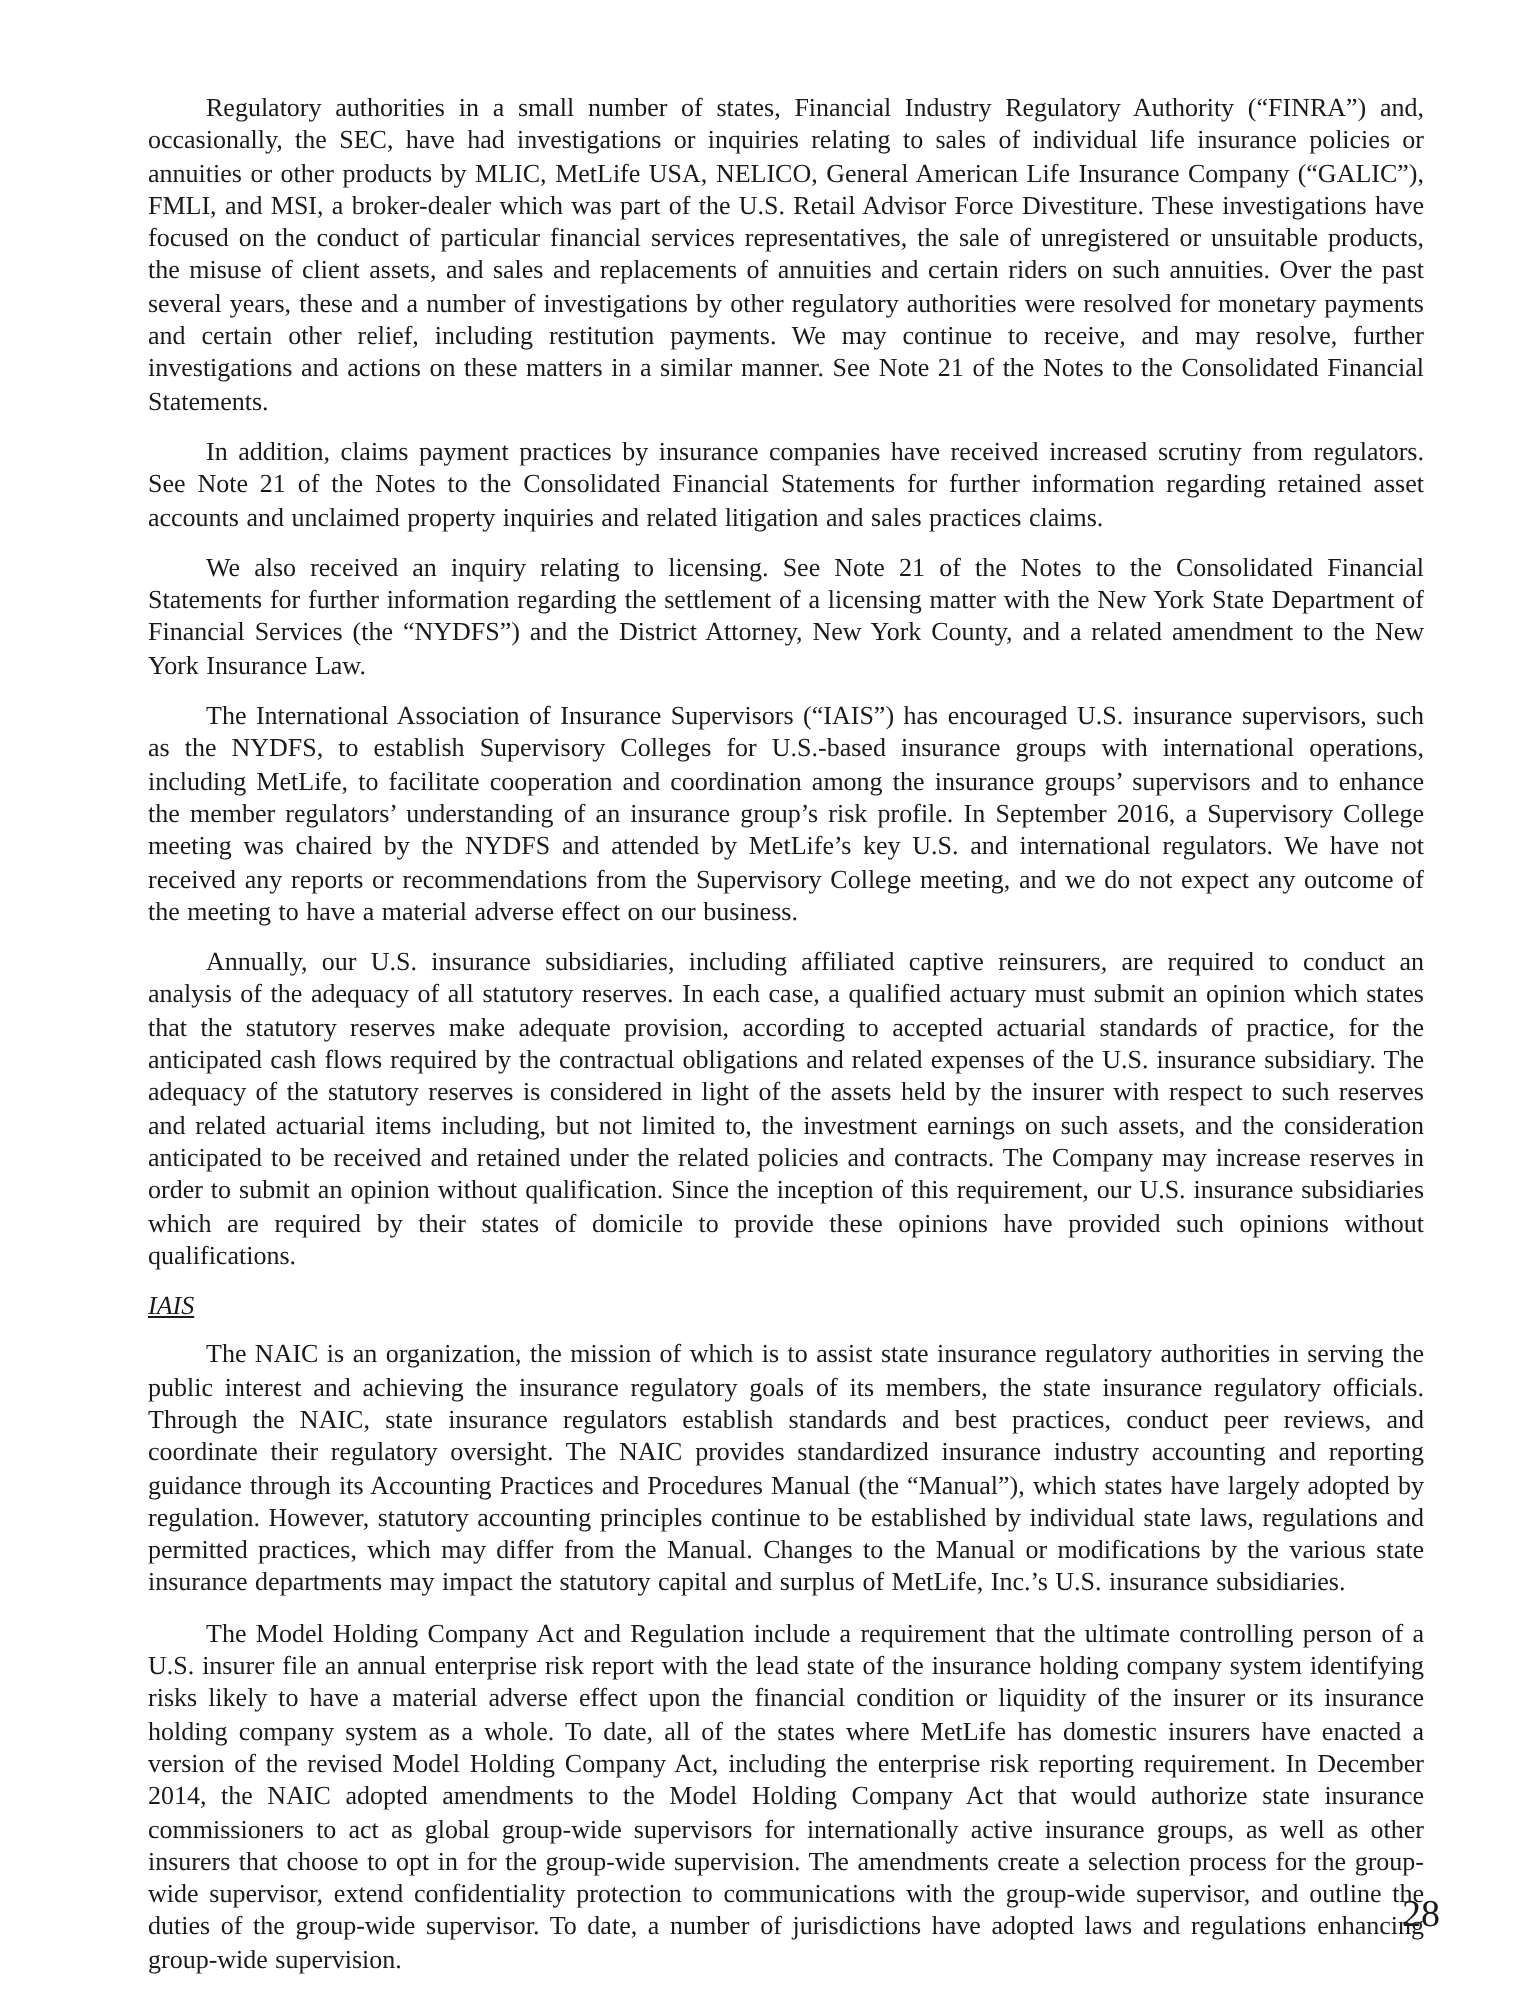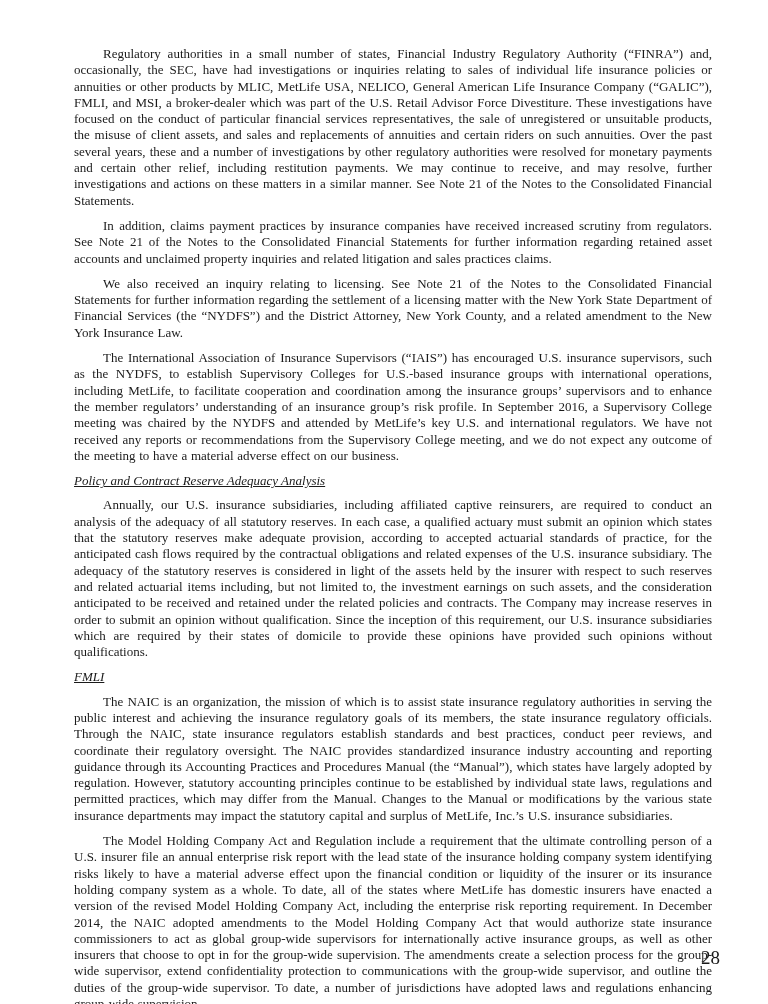--- a/index.html
+++ b/index.html
@@ -50,20 +50,19 @@
   }
 </style>
 </head>
 <body>
 
 <div class="page">
   <p class="para">Regulatory authorities in a small number of states, Financial Industry Regulatory Authority (“FINRA”) and, occasionally, the SEC, have had investigations or inquiries relating to sales of individual life insurance policies or annuities or other products by MLIC, MetLife USA, NELICO, General American Life Insurance Company (“GALIC”), FMLI, and MSI, a broker-dealer which was part of the U.S. Retail Advisor Force Divestiture. These investigations have focused on the conduct of particular financial services representatives, the sale of unregistered or unsuitable products, the misuse of client assets, and sales and replacements of annuities and certain riders on such annuities. Over the past several years, these and a number of investigations by other regulatory authorities were resolved for monetary payments and certain other relief, including restitution payments. We may continue to receive, and may resolve, further investigations and actions on these matters in a similar manner. See Note 21 of the Notes to the Consolidated Financial Statements.</p>
   <p class="para">In addition, claims payment practices by insurance companies have received increased scrutiny from regulators. See Note 21 of the Notes to the Consolidated Financial Statements for further information regarding retained asset accounts and unclaimed property inquiries and related litigation and sales practices claims.</p>
   <p class="para">We also received an inquiry relating to licensing. See Note 21 of the Notes to the Consolidated Financial Statements for further information regarding the settlement of a licensing matter with the New York State Department of Financial Services (the “NYDFS”) and the District Attorney, New York County, and a related amendment to the New York Insurance Law.</p>
   <p class="para">The International Association of Insurance Supervisors (“IAIS”) has encouraged U.S. insurance supervisors, such as the NYDFS, to establish Supervisory Colleges for U.S.-based insurance groups with international operations, including MetLife, to facilitate cooperation and coordination among the insurance groups’ supervisors and to enhance the member regulators’ understanding of an insurance group’s risk profile. In September 2016, a Supervisory College meeting was chaired by the NYDFS and attended by MetLife’s key U.S. and international regulators. We have not received any reports or recommendations from the Supervisory College meeting, and we do not expect any outcome of the meeting to have a material adverse effect on our business.</p>
-  <h3 class="section-heading">Policy and Contract Reserve Adequacy Analysis</h3>
   <p class="para">Annually, our U.S. insurance subsidiaries, including affiliated captive reinsurers, are required to conduct an analysis of the adequacy of all statutory reserves. In each case, a qualified actuary must submit an opinion which states that the statutory reserves make adequate provision, according to accepted actuarial standards of practice, for the anticipated cash flows required by the contractual obligations and related expenses of the U.S. insurance subsidiary. The adequacy of the statutory reserves is considered in light of the assets held by the insurer with respect to such reserves and related actuarial items including, but not limited to, the investment earnings on such assets, and the consideration anticipated to be received and retained under the related policies and contracts. The Company may increase reserves in order to submit an opinion without qualification. Since the inception of this requirement, our U.S. insurance subsidiaries which are required by their states of domicile to provide these opinions have provided such opinions without qualifications.</p>
-  <h3 class="section-heading">FMLI</h3>
+  <h3 class="section-heading">IAIS</h3>
   <p class="para">The NAIC is an organization, the mission of which is to assist state insurance regulatory authorities in serving the public interest and achieving the insurance regulatory goals of its members, the state insurance regulatory officials. Through the NAIC, state insurance regulators establish standards and best practices, conduct peer reviews, and coordinate their regulatory oversight. The NAIC provides standardized insurance industry accounting and reporting guidance through its Accounting Practices and Procedures Manual (the “Manual”), which states have largely adopted by regulation. However, statutory accounting principles continue to be established by individual state laws, regulations and permitted practices, which may differ from the Manual. Changes to the Manual or modifications by the various state insurance departments may impact the statutory capital and surplus of MetLife, Inc.’s U.S. insurance subsidiaries.</p>
   <p class="para">The Model Holding Company Act and Regulation include a requirement that the ultimate controlling person of a U.S. insurer file an annual enterprise risk report with the lead state of the insurance holding company system identifying risks likely to have a material adverse effect upon the financial condition or liquidity of the insurer or its insurance holding company system as a whole. To date, all of the states where MetLife has domestic insurers have enacted a version of the revised Model Holding Company Act, including the enterprise risk reporting requirement. In December 2014, the NAIC adopted amendments to the Model Holding Company Act that would authorize state insurance commissioners to act as global group-wide supervisors for internationally active insurance groups, as well as other insurers that choose to opt in for the group-wide supervision. The amendments create a selection process for the group-wide supervisor, extend confidentiality protection to communications with the group-wide supervisor, and outline the duties of the group-wide supervisor. To date, a number of jurisdictions have adopted laws and regulations enhancing group-wide supervision.</p>
 </div>
 
 <div class="page-number">28</div>
 
 </body></html>

